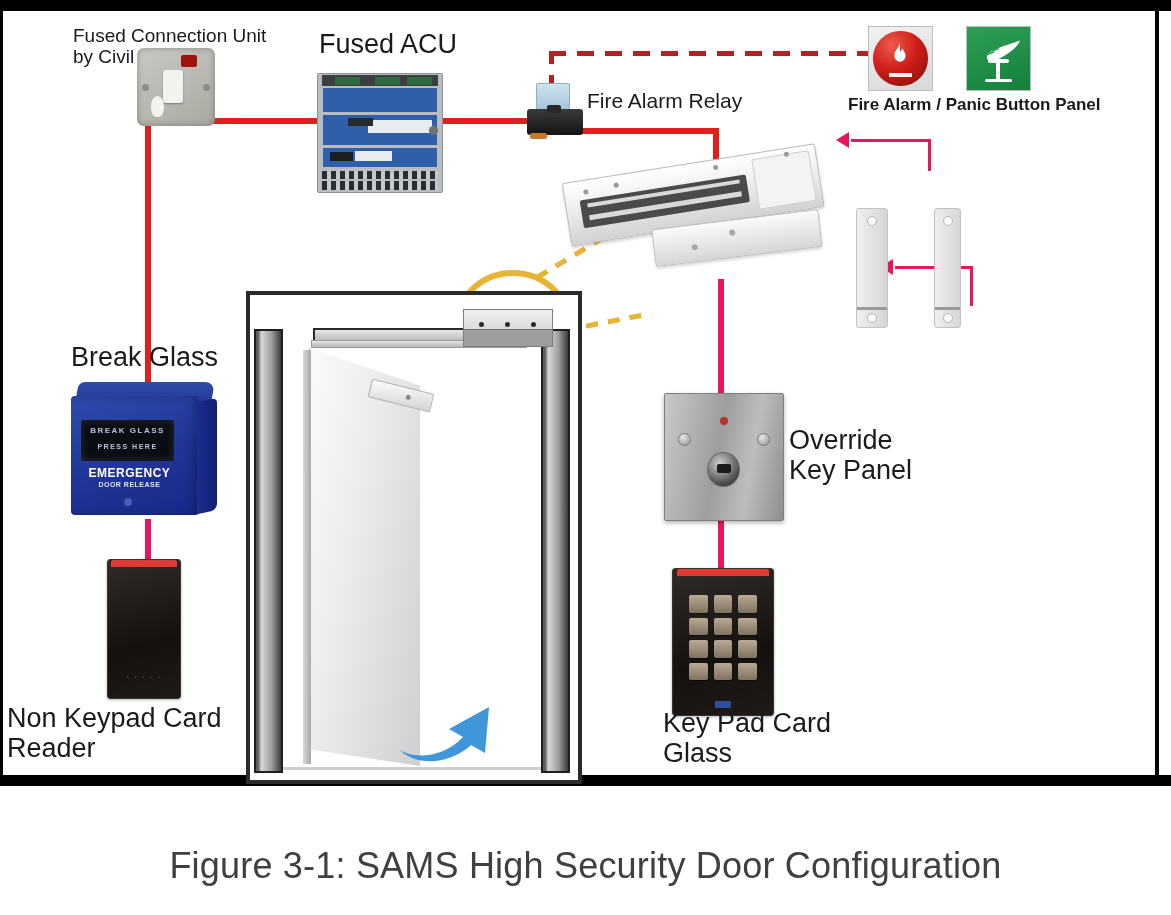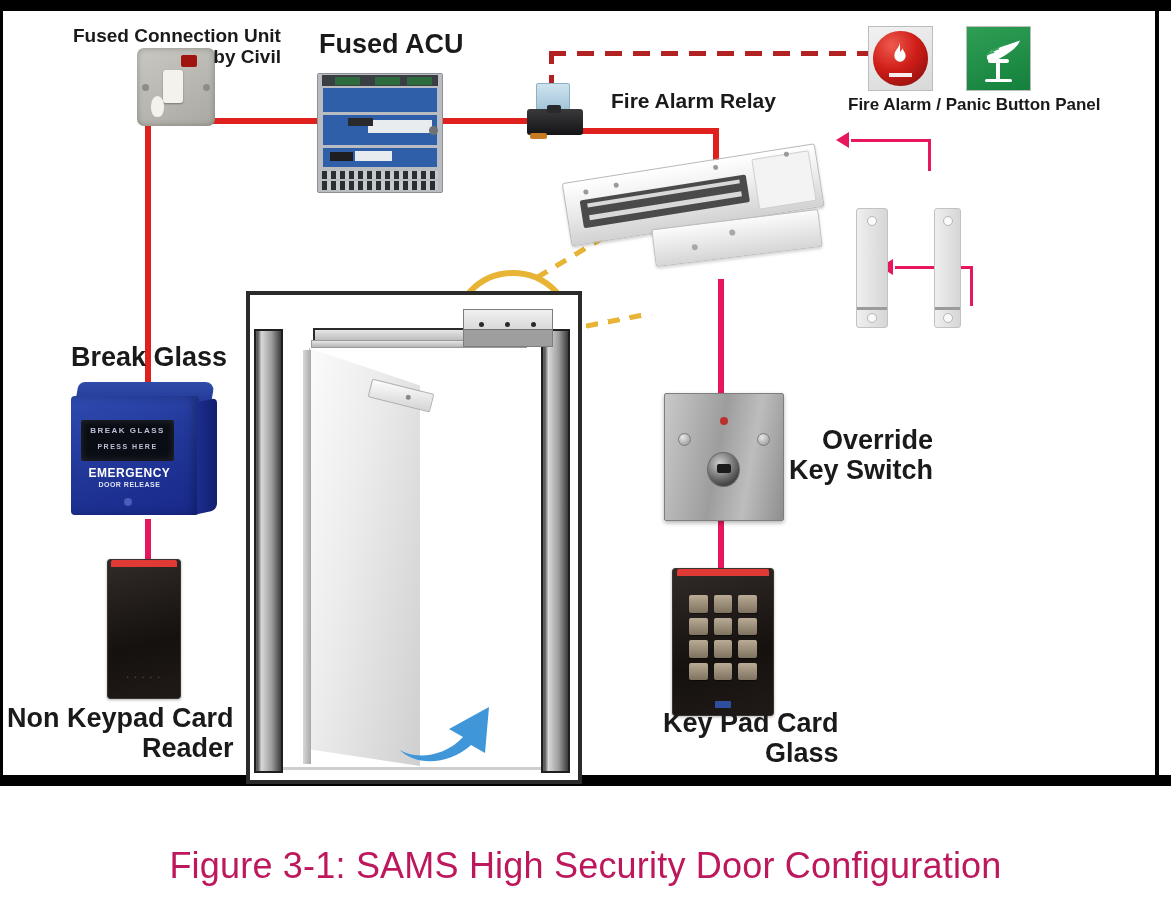--- a/index.html
+++ b/index.html
@@ -9,21 +9,21 @@
   
   .bar-top{position:absolute;left:0;top:0;width:1171px;height:11px;background:#000;}
   .bar-bottom{position:absolute;left:0;top:775px;width:1171px;height:11px;background:#000;}
   .frame-right{position:absolute;left:1155px;top:11px;width:4px;height:764px;background:#000;}
   .frame-left{position:absolute;left:0px;top:11px;width:3px;height:764px;background:#000;}
 
   .canvas{position:absolute;left:3px;top:11px;width:1152px;height:764px;background:#fff;}
 
   
   .lbl{position:absolute;color:#1a1a1a;font-family:"Liberation Sans",sans-serif;white-space:pre;line-height:1.12;font-weight:700;}
-  .lbl-thin{font-weight:700;text-align:right;}
+  .lbl-thin{font-weight:400;}
 
   
   .wire{position:absolute;background:#e0201c;}
   .wire-mag{position:absolute;background:#e6175c;}
   .dash-h{position:absolute;height:5px;
      background:repeating-linear-gradient(to right,#b32222 0 17px,rgba(0,0,0,0) 17px 28px);}
   .dash-v{position:absolute;width:5px;
      background:repeating-linear-gradient(to bottom,#b32222 0 13px,rgba(0,0,0,0) 13px 24px);}
 
   
@@ -156,21 +156,21 @@
   .leaf-plate{position:absolute;background:linear-gradient(170deg,#fdfdfd,#d4d4d4);border:1px solid #b0b0b0;
       transform:rotate(14deg);border-radius:2px;}
   .leaf-plate .dd{position:absolute;left:58%;top:38%;width:5px;height:5px;border-radius:50%;background:#8a8a8a;}
   .floorline{position:absolute;height:3px;background:#cfcfcf;}
 
   
   .swing{position:absolute;}
 
   
   .caption{position:absolute;left:0;top:845px;width:1171px;text-align:center;
-      font-size:36px;color:#be185d;font-family:"Liberation Sans",sans-serif;font-weight:400;letter-spacing:.2px;}
+      font-size:36px;color:#404040;font-family:"Liberation Sans",sans-serif;font-weight:400;letter-spacing:.2px;}
 </style>
 </head>
 <body>
 
 <div id="page">
 
   <div class="bar-top"></div>
   <div class="bar-bottom"></div>
   <div class="frame-right"></div>
   <div class="frame-left"></div>
@@ -232,21 +232,21 @@
       <div class="pins p1"></div>
       <div class="pins p2"></div>
     </div>
     <div class="lbl lbl-thin" style="left:316px;top:18px;font-size:27px;">Fused ACU</div>
 
     <div style="position:absolute;left:524px;top:72px;width:56px;height:58px;">
       <div class="relay-clear" style="left:9px;top:0;width:32px;height:28px;"></div>
       <div class="relay-body" style="left:0;top:26px;width:56px;height:26px;"></div>
       <div class="relay-tab" style="left:20px;top:22px;width:14px;height:8px;"></div>
     </div>
-    <div class="lbl lbl-thin" style="left:584px;top:78px;font-size:21px;margin-left:24px;">Fire Alarm Relay</div>
+    <div class="lbl lbl-thin" style="left:584px;top:78px;font-size:21px;">Fire Alarm Relay</div>
 
     <div class="fa-ico" style="left:865px;top:15px;width:63px;height:63px;">
       <div class="ball">
         <svg class="flame" viewBox="0 0 24 30">
           <path d="M12 0C12 6 6 8 6 15a6 6 0 0 0 12 0c0-4-3-5-3-9 0 3-3 3-3 6 0-5 0-8 0-12z" fill="#ffffff"></path>
         </svg>
         <div class="bar"></div>
       </div>
     </div>
     <div class="pb-ico" style="left:963px;top:15px;width:63px;height:63px;">
@@ -333,21 +333,21 @@
       <path d="M8 78 C20 88 52 88 72 66 L58 58 L98 36 L94 82 L80 74 C56 96 22 94 8 78 Z" fill="#3f96d8"></path>
     </svg>
 
     <div class="plate" style="left:661px;top:382px;width:118px;height:126px;">
       <div class="mnt" style="left:11%;top:31%;"></div>
       <div class="mnt" style="right:11%;top:31%;"></div>
       <div class="dot"></div>
       <div class="cyl"></div>
     </div>
     <div class="lbl lbl-thin" style="left:786px;top:414px;font-size:27px;">Override
-Key Switch</div>
+Key Panel</div>
 
     <div class="reader" style="left:669px;top:557px;width:100px;height:146px;">
       <div class="strip"></div>
       <div class="keys">
         <div></div>
         <div></div>
         <div></div>
         <div></div>
         <div></div>
         <div></div>

